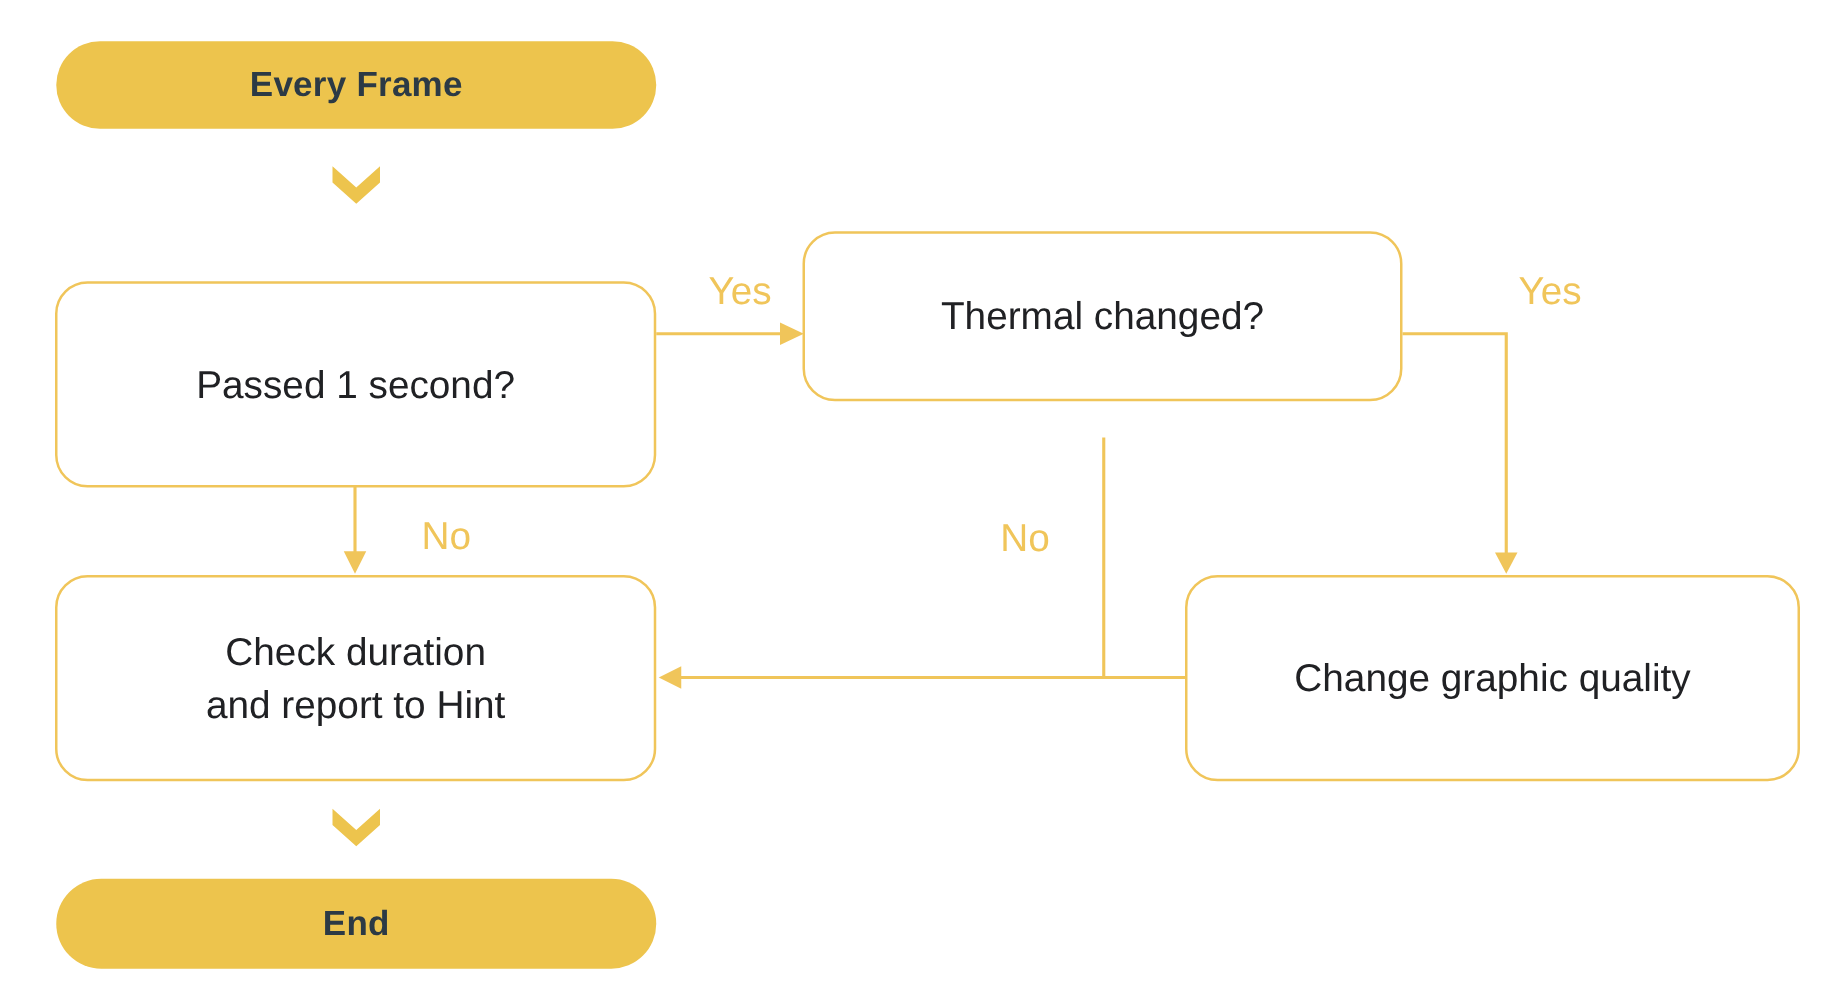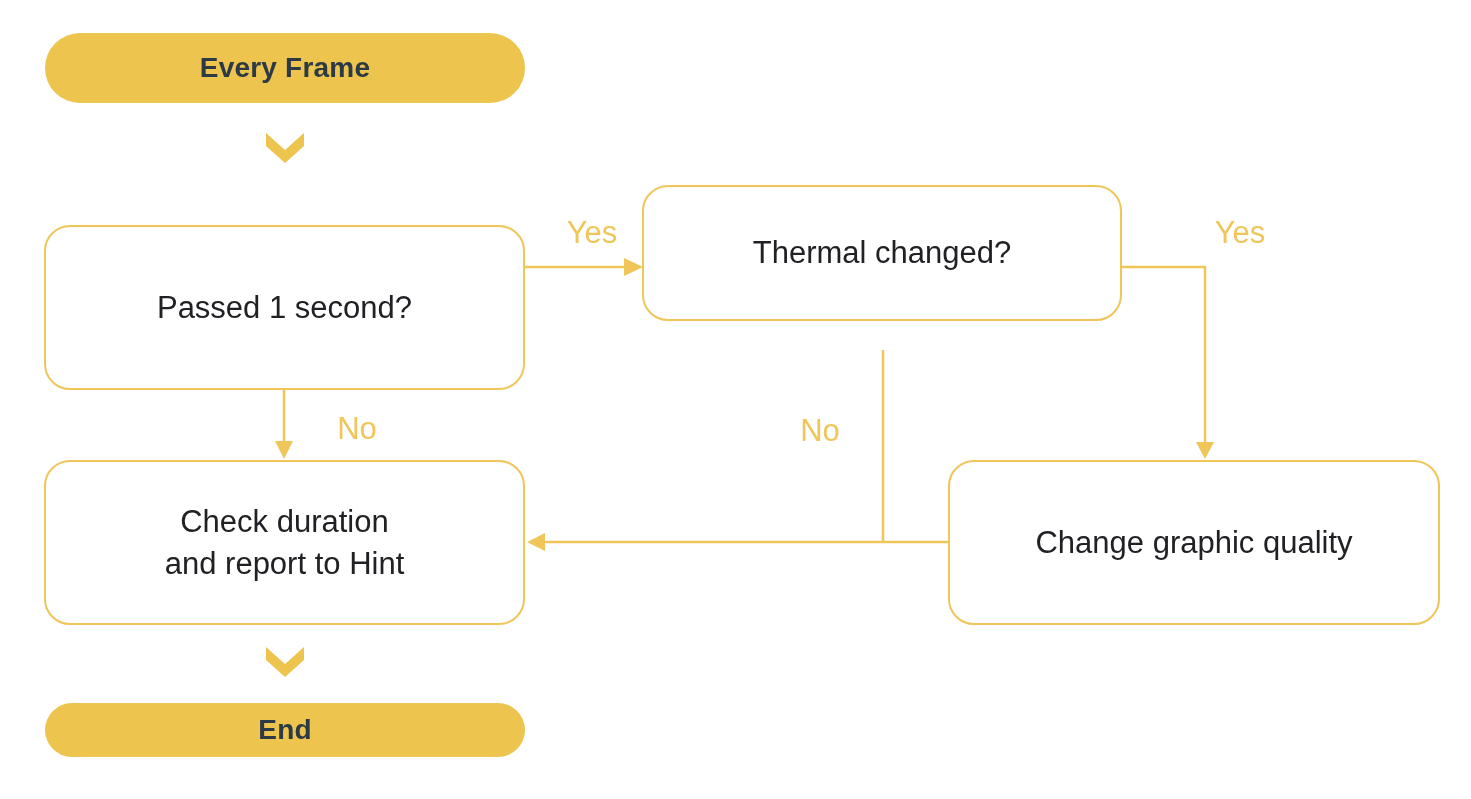--- a/index.html
+++ b/index.html
@@ -41,21 +41,21 @@
     border-radius:26px;
     color:var(--box-text);
     font-size:31px;
     line-height:1.35;
   }
   .node-start{left:45px;top:33px;width:480px;height:70px;}
   .node-passed{left:44px;top:185px;width:481px;height:165px;margin-top:40px;}
   .node-thermal{left:642px;top:185px;width:480px;height:136px;}
   .node-check{left:44px;top:460px;width:481px;height:165px;}
   .node-change{left:948px;top:460px;width:492px;height:165px;}
-  .node-end{left:45px;top:703px;width:480px;height:54px;}
+  .node-end{left:45px;top:703px;width:480px;height:72px;}
   .multiline span{display:block;}
   .edge-label{
     position:absolute;
     transform:translate(-50%,-50%);
     color:var(--yellow-stroke);
     font-size:31px;
     z-index:2;
     white-space:nowrap;
     margin-top:24px;
   }

